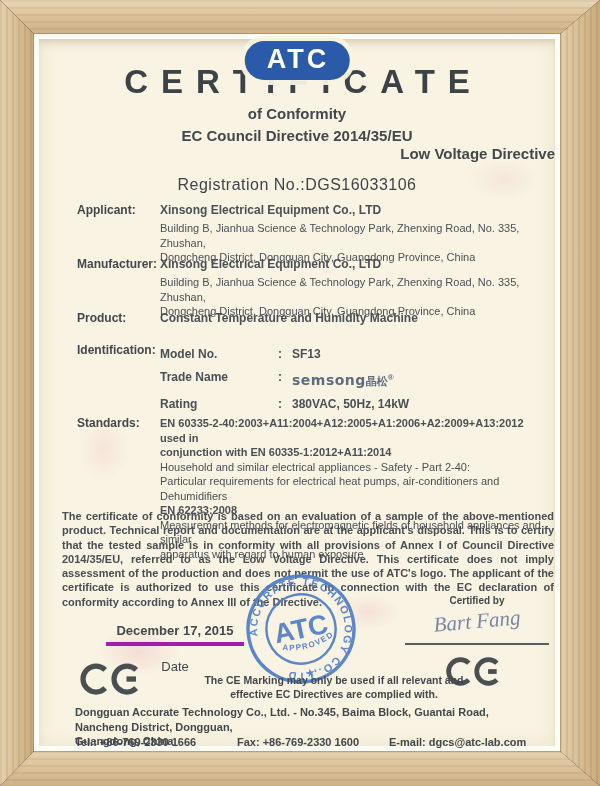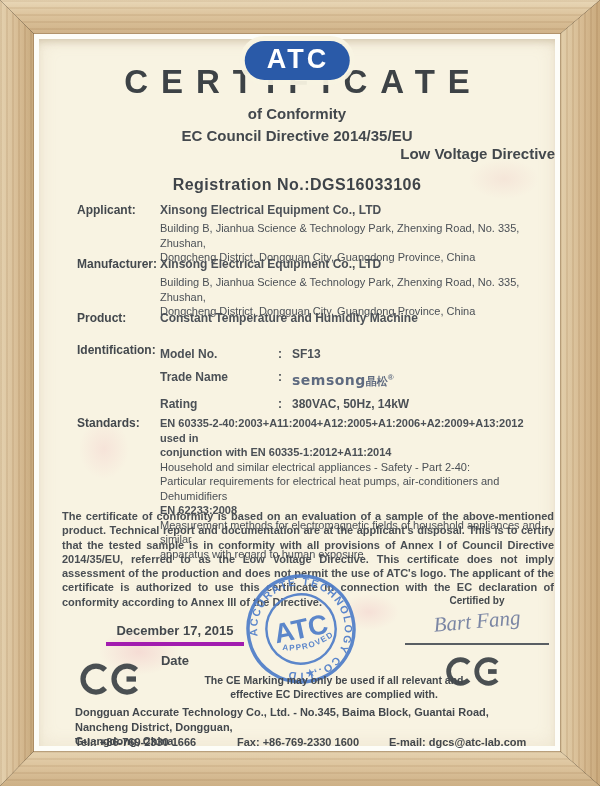--- a/index.html
+++ b/index.html
@@ -60,21 +60,21 @@
     box-shadow: 0 0 0 5px rgba(248,243,226,.95);
   }
   .cert-title {
     position: absolute; top: 24px; left: 0; right: 0; z-index: 1;
     text-align: center; font-size: 33px; font-weight: bold; color: #3d4246;
     letter-spacing: 13px; padding-left: 13px; white-space: nowrap;
   }
   .cert-sub { position: absolute; top: 66px; left: 0; right: 0; text-align: center; font-size: 15px; font-weight: bold; color: #43484d; }
   .cert-dir1 { position: absolute; top: 88px; left: 0; right: 0; text-align: center; font-size: 15px; font-weight: bold; color: #43484d; }
   .cert-dir2 { position: absolute; top: 106px; left: 0; right: 0; text-align: right; font-size: 15px; font-weight: bold; color: #43484d; }
-  .cert-reg { position: absolute; top: 137px; left: 0; right: 0; text-align: center; font-size: 16px; font-weight: bold; color: #3f4449; letter-spacing: .5px; }
+  .cert-reg { position: absolute; top: 137px; left: 0; right: 0; text-align: center; font-size: 16px; font-weight: normal; color: #3f4449; letter-spacing: .5px; }
 
   
   .row { position: absolute; left: 38px; right: 10px; display: grid; grid-template-columns: 83px 1fr; column-gap: 0; }
   .row-label { font-size: 12px; font-weight: bold; color: #43484d; }
   .row-applicant { top: 164px; }
   .row-manufacturer { top: 218px; }
   .row-product { top: 272px; }
   .row-identification { top: 304px; }
   .row-standards { top: 366px; margin-top: 11px; }
   .company-name { font-size: 12px; font-weight: bold; }
@@ -101,21 +101,21 @@
 
   .stamp { position: absolute; left: 206px; top: 14px; width: 112px; height: 112px; transform: rotate(-12deg); opacity: .92; }
 
   .certified-by { position: absolute; left: 358px; top: 36px; width: 160px; text-align: center; font-size: 10px; font-weight: bold; color: #43484d; }
   .signature { position: absolute; left: 358px; top: 50px; width: 160px; text-align: center;
                font-family: "Liberation Serif", serif; font-style: italic; font-size: 21px; color: #7b86a4; transform: rotate(-5deg); }
   .sig-line { position: absolute; left: 366px; top: 84px; width: 144px; border-top: 2px solid #595e63; }
 
   .date-block { position: absolute; left: 46px; top: 62px; width: 180px; text-align: center; }
   .date-value { display: inline-block; font-size: 13px; font-weight: bold; color: #43484d; border-bottom: 4px solid #a21caf; padding: 0 10px 4px; }
-  .date-label { font-size: 13px; font-weight: bold; color: #43484d; margin-top: 7px; }
+  .date-label { font-size: 13px; font-weight: normal; color: #43484d; margin-top: 13px; }
 
   .ce { position: absolute; }
   .ce-left { left: 40px; top: 104px; width: 64px; }
   .ce-right { left: 406px; top: 98px; width: 58px; }
 
   .ce-note { position: absolute; left: 150px; top: 115px; width: 290px; text-align: center;
              font-size: 10.5px; font-weight: bold; line-height: 13.5px; color: #43484d; }
 
   .company-address { position: absolute; left: 36px; top: 146px; right: 12px;
                      font-size: 11px; font-weight: bold; line-height: 14.5px; color: #43484d; }

